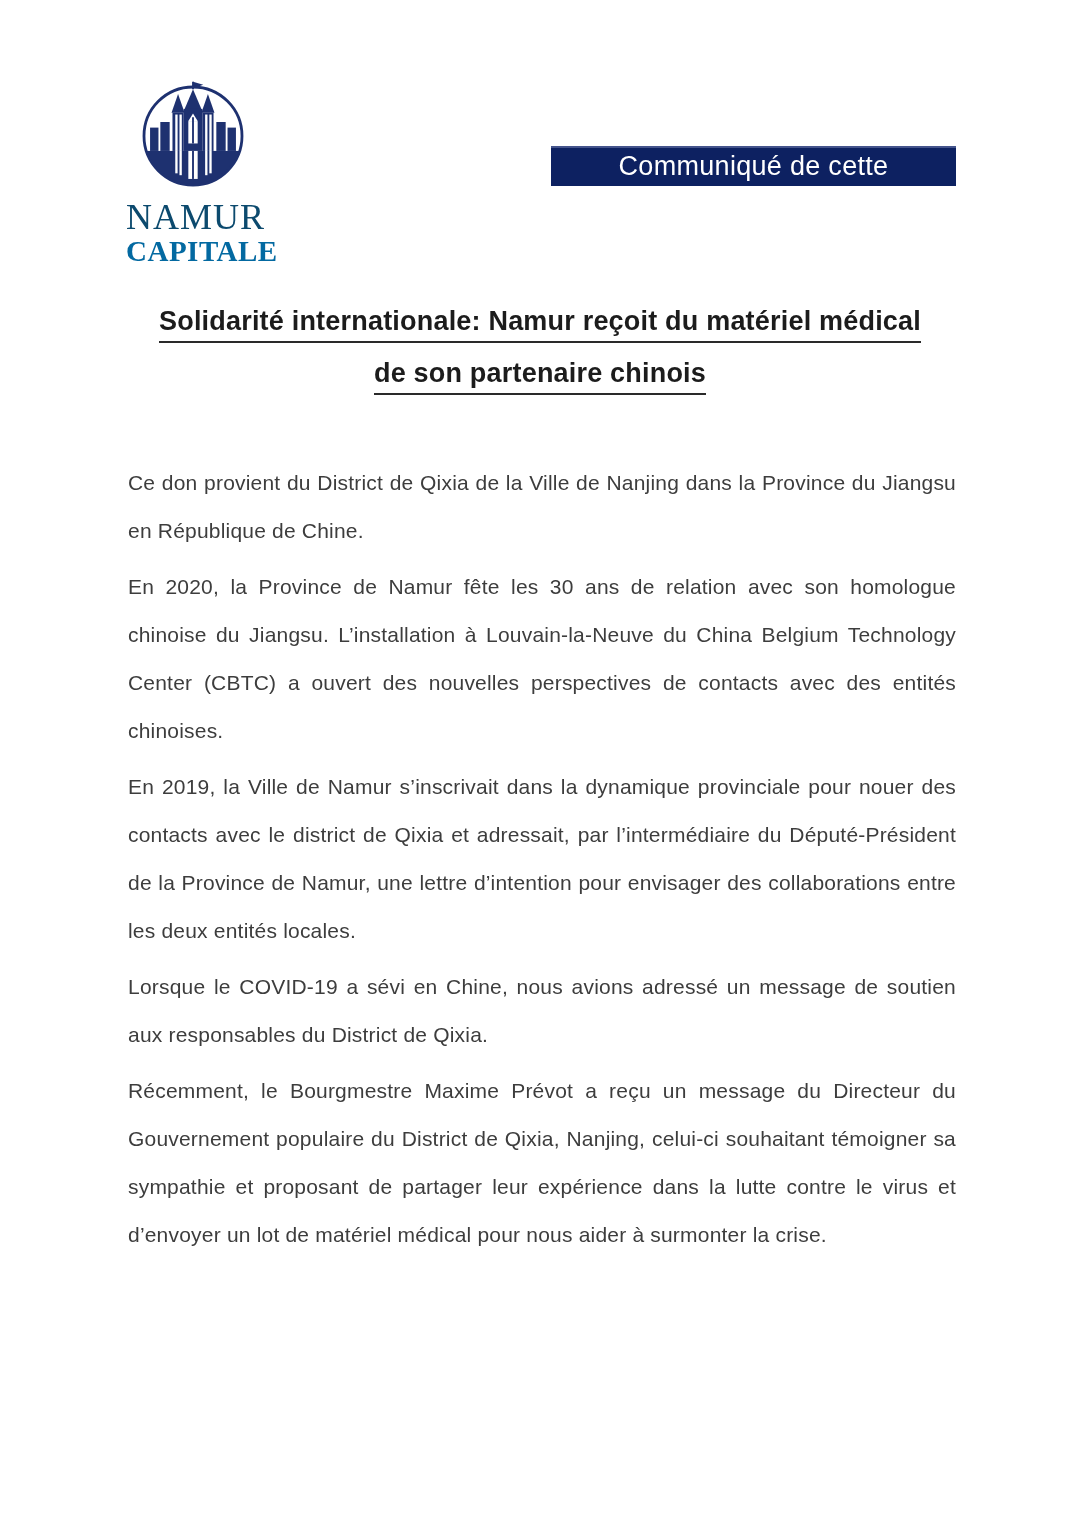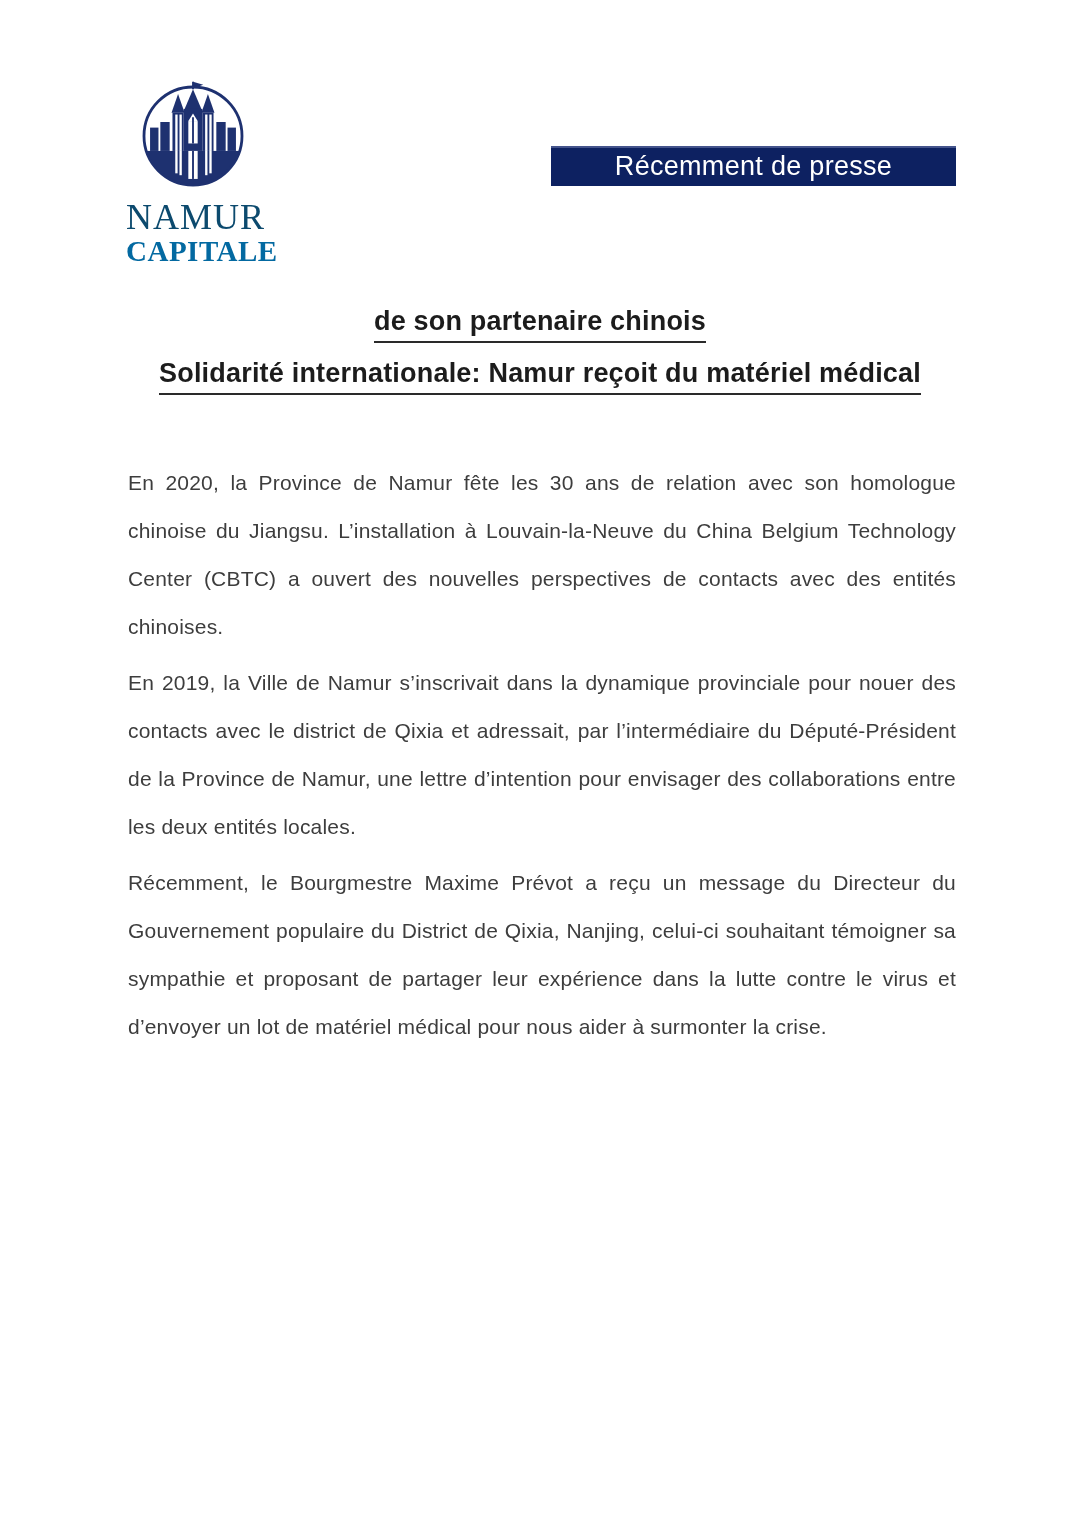--- a/index.html
+++ b/index.html
@@ -137,30 +137,32 @@
         <rect x="73" y="76" width="2.5" height="26" fill="#ffffff"></rect>
         <rect x="77.5" y="76" width="2.5" height="24" fill="#ffffff"></rect>
       </g>
 
       <circle cx="60" cy="60" r="52.5" fill="none" stroke="#1e3170" stroke-width="3"></circle>
     </svg>
     <div class="logo-name">NAMUR</div>
     <div class="logo-sub">CAPITALE</div>
   </div>
 
-  <div class="banner">Récemment de presse</div>
+  <div class="banner">Communiqué de cette</div>
 
   <div class="title-block">
     <div class="title-line">
-      <span>de son partenaire chinois</span>
+      <span>Solidarité internationale: Namur reçoit du matériel médical</span>
     </div>
     <div class="title-line">
-      <span>Solidarité internationale: Namur reçoit du matériel médical</span>
+      <span>de son partenaire chinois</span>
     </div>
   </div>
 
   <div class="body-text">
+    <p>Ce don provient du District de Qixia de la Ville de Nanjing dans la Province du Jiangsu en République de Chine.</p>
     <p>En 2020, la Province de Namur fête les 30 ans de relation avec son homologue chinoise du Jiangsu.  L’installation à Louvain-la-Neuve du China Belgium Technology Center (CBTC) a ouvert des nouvelles perspectives de contacts avec des entités chinoises.</p>
     <p>En 2019, la Ville de Namur s’inscrivait dans la dynamique provinciale pour nouer des contacts avec le district de Qixia et adressait, par l’intermédiaire du Député-Président de la Province de Namur, une lettre d’intention pour envisager des collaborations entre les deux entités locales.</p>
+    <p>Lorsque le COVID-19 a sévi en Chine, nous avions adressé un message de soutien aux responsables du District de Qixia.</p>
     <p>Récemment, le Bourgmestre Maxime Prévot a reçu un message du Directeur du Gouvernement populaire du District de Qixia, Nanjing, celui-ci souhaitant témoigner sa sympathie et proposant de partager leur expérience dans la lutte contre le virus et d’envoyer un lot de matériel médical pour nous aider à surmonter la crise.</p>
   </div>
 
 </div>
 
 </body></html>

